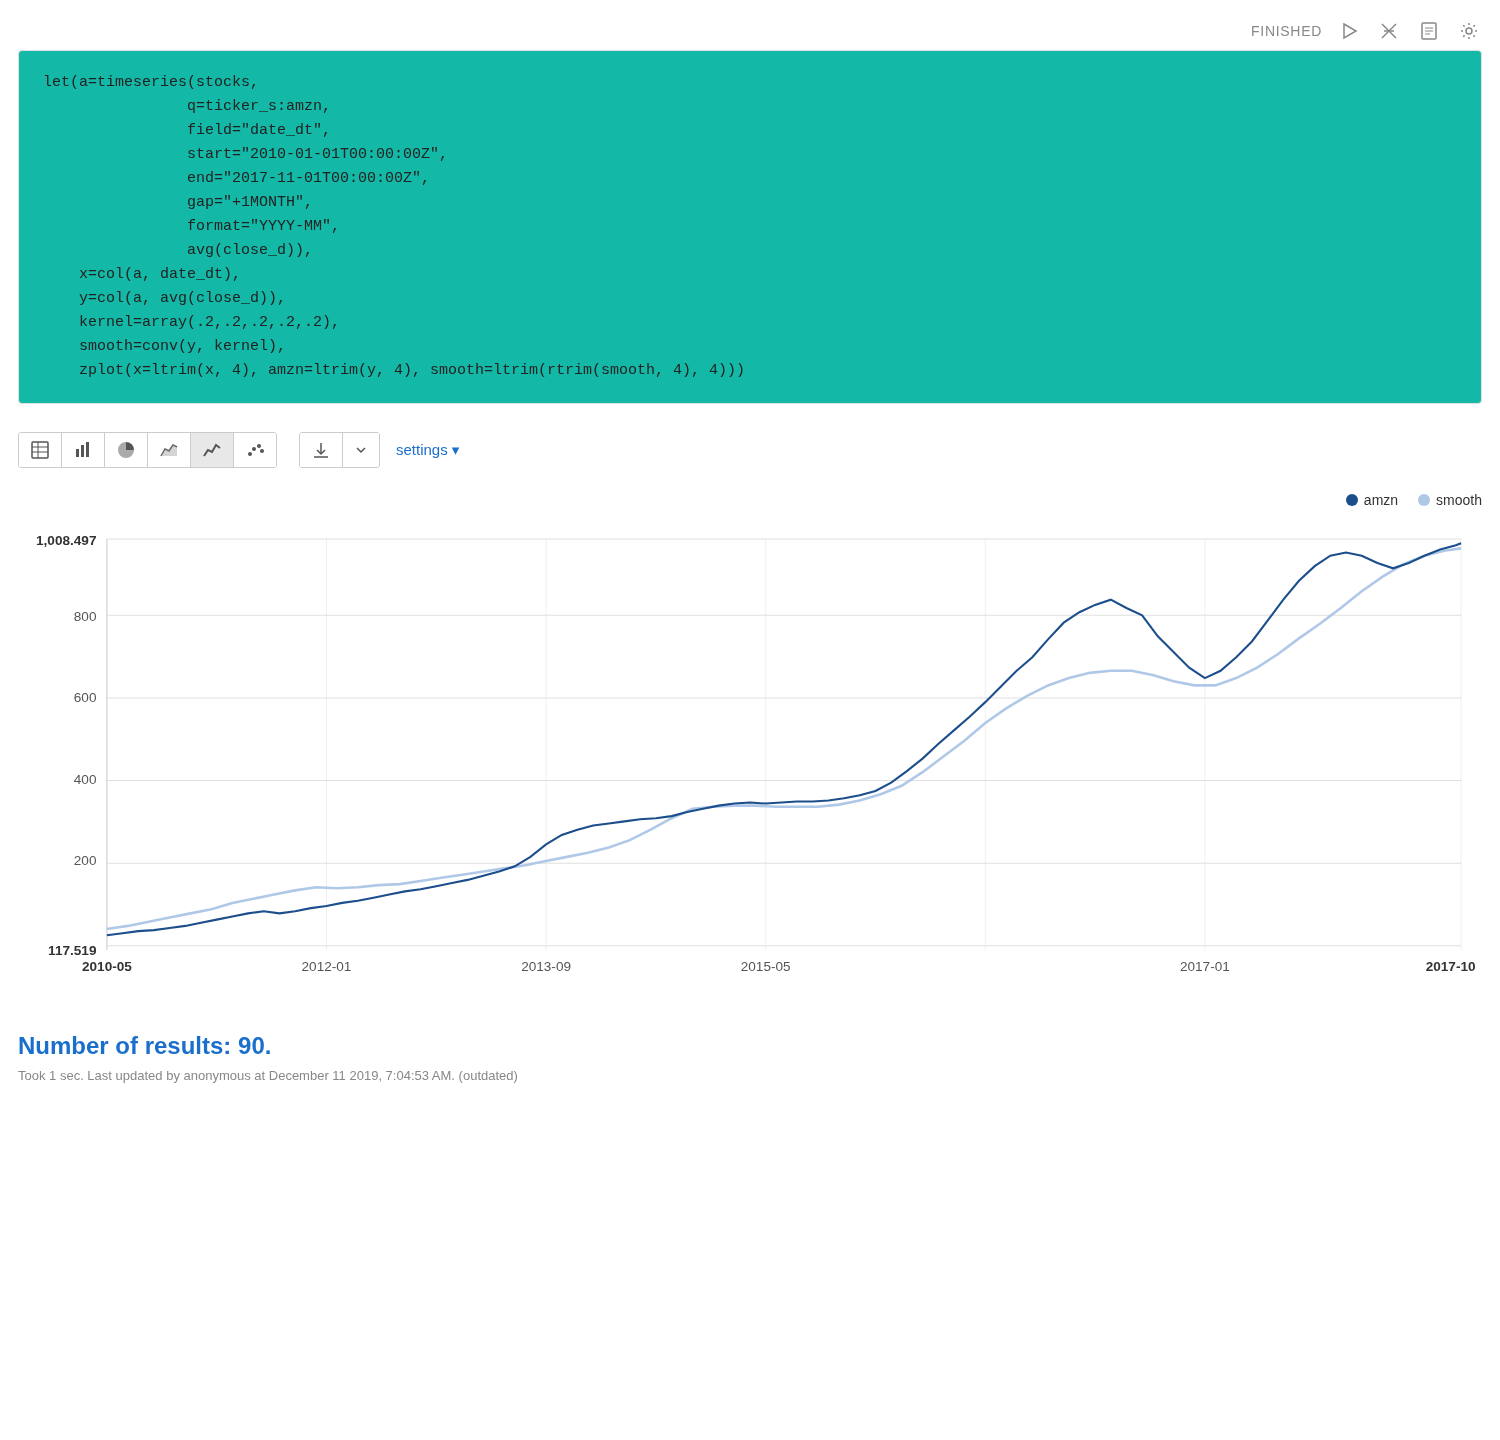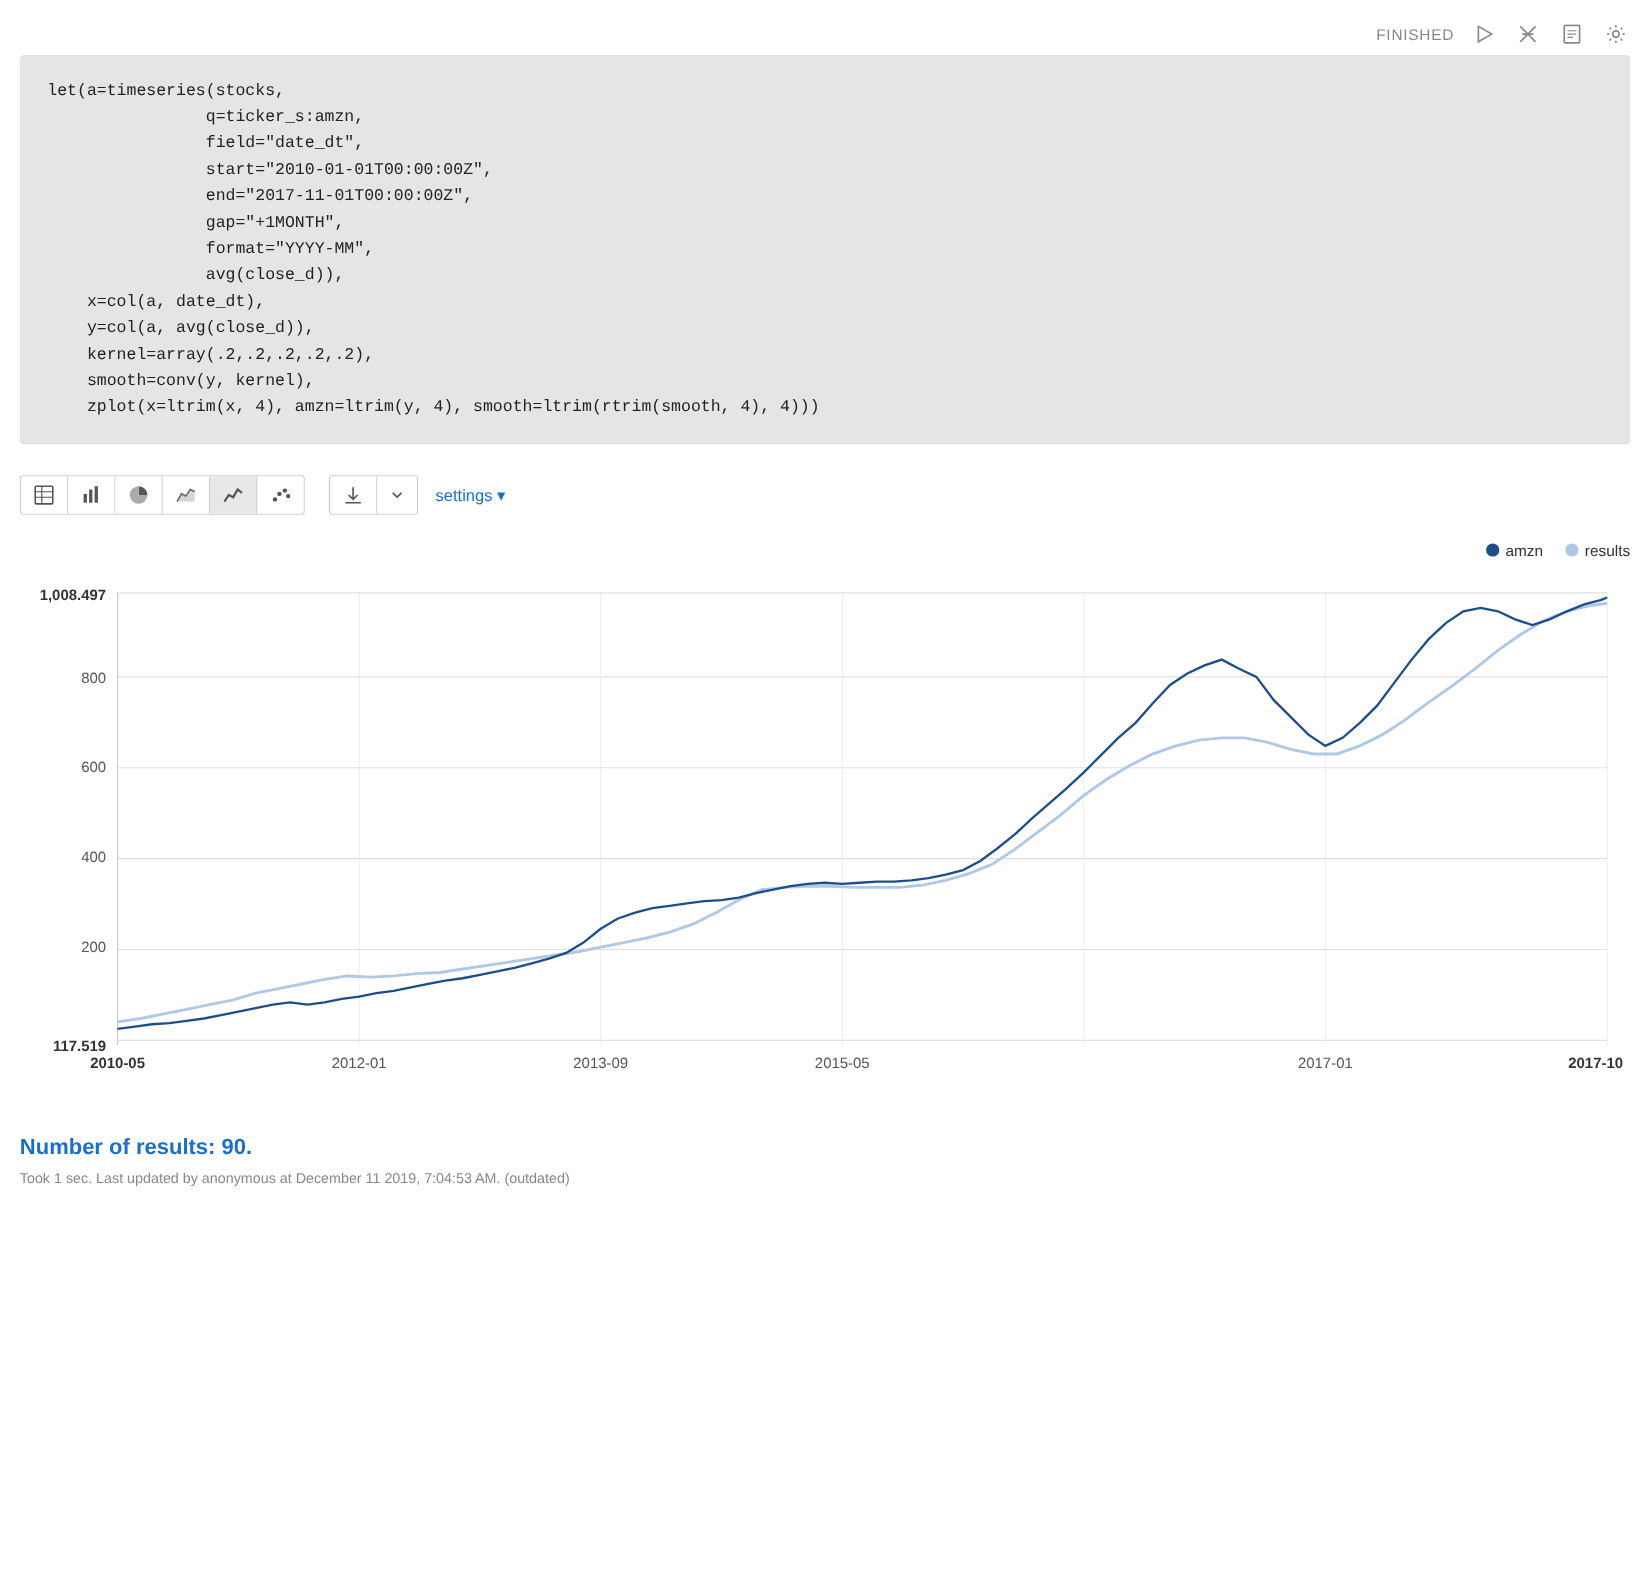--- a/index.html
+++ b/index.html
@@ -8,21 +8,21 @@
       background: #fff;
       color: #333;
       width: 1500px;
       min-height: 1440px;
     }
     .main-container {
       padding: 20px 18px;
       max-width: 1500px;
     }
     .code-block {
-      background: #e5e5e5;
+      background: #14b8a6;
       border: 1px solid #e0e0e0;
       border-radius: 4px;
       padding: 20px 24px;
       font-family: 'Courier New', Courier, monospace;
       font-size: 15px;
       line-height: 1.6;
       color: #222;
       position: relative;
       margin-bottom: 20px;
     }
@@ -134,21 +134,21 @@
       display: block;
       width: 100%;
     }
 
     .results-section {
       margin-top: 20px;
       padding-top: 10px;
     }
     .results-count {
       color: #1a6fcc;
-      font-size: 20px;
+      font-size: 24px;
       font-weight: 600;
       margin-bottom: 8px;
     }
     .results-meta {
       color: #888;
       font-size: 13px;
     }
   </style>
 </head>
 <body>
@@ -273,21 +273,21 @@
 
   <div class="chart-area">
 
     <div class="chart-legend">
       <div class="legend-item">
         <div class="legend-dot" style="background:#1c4e8c;"></div>
         <span>amzn</span>
       </div>
       <div class="legend-item">
         <div class="legend-dot" style="background:#b0c8e8;"></div>
-        <span>results</span>
+        <span>smooth</span>
       </div>
     </div>
 
     <div class="chart-wrap">
       <svg class="chart-svg" viewBox="0 0 1400 460" xmlns="http://www.w3.org/2000/svg">
 
         <text x="75" y="28" text-anchor="end" font-size="13" fill="#333" font-weight="bold">1,008.497</text>
         <text x="75" y="100" text-anchor="end" font-size="13" fill="#555">800</text>
         <text x="75" y="178" text-anchor="end" font-size="13" fill="#555">600</text>
         <text x="75" y="256" text-anchor="end" font-size="13" fill="#555">400</text>

